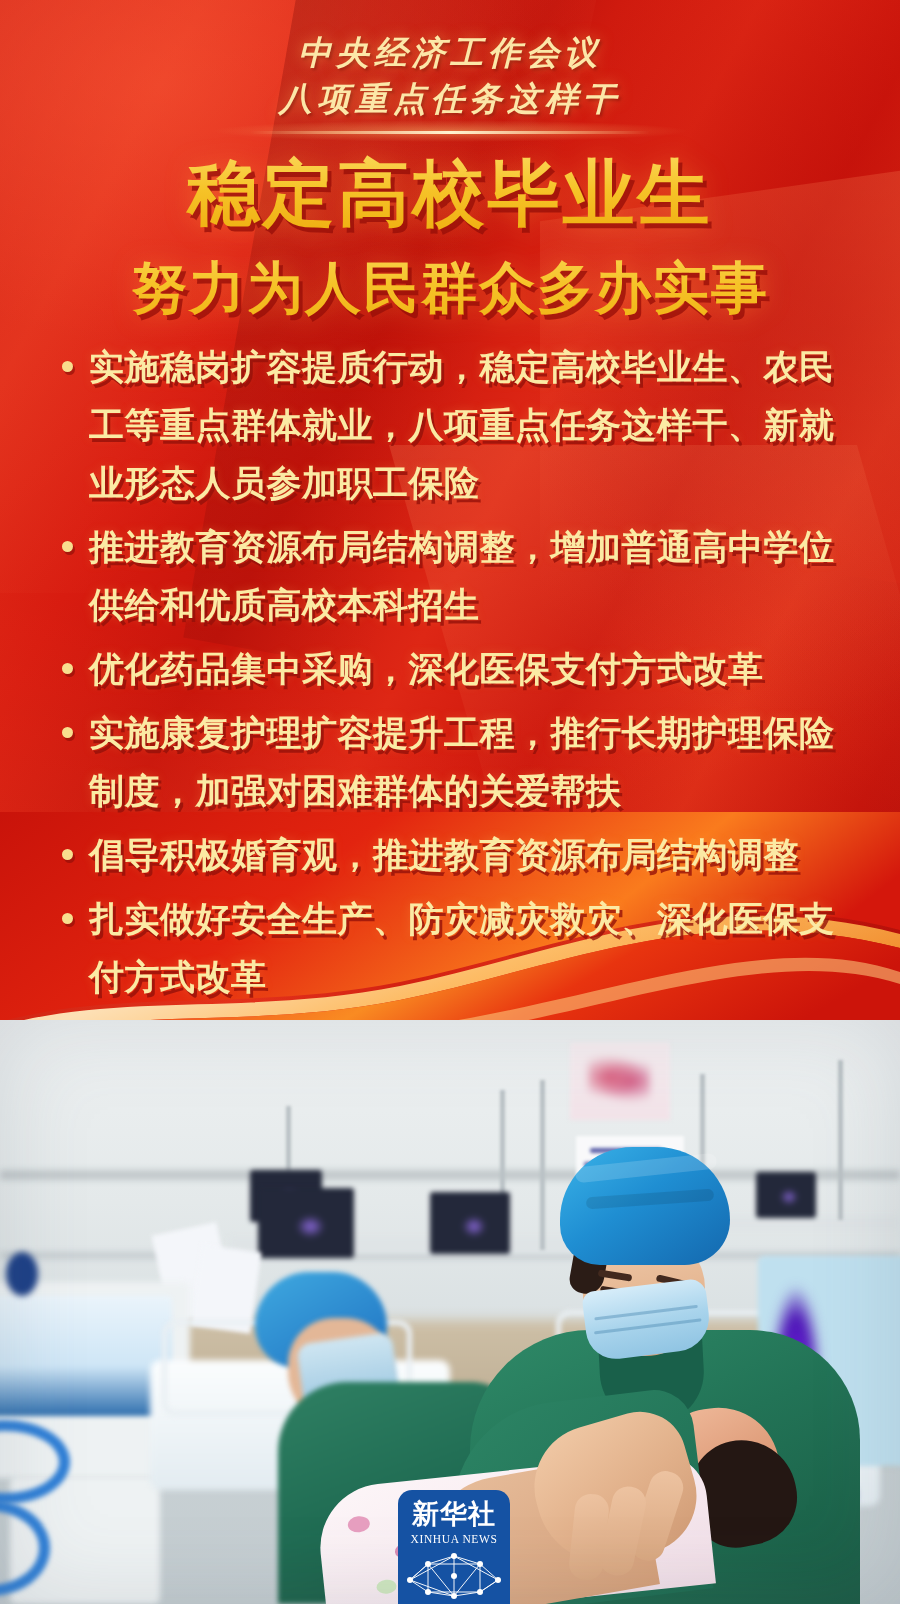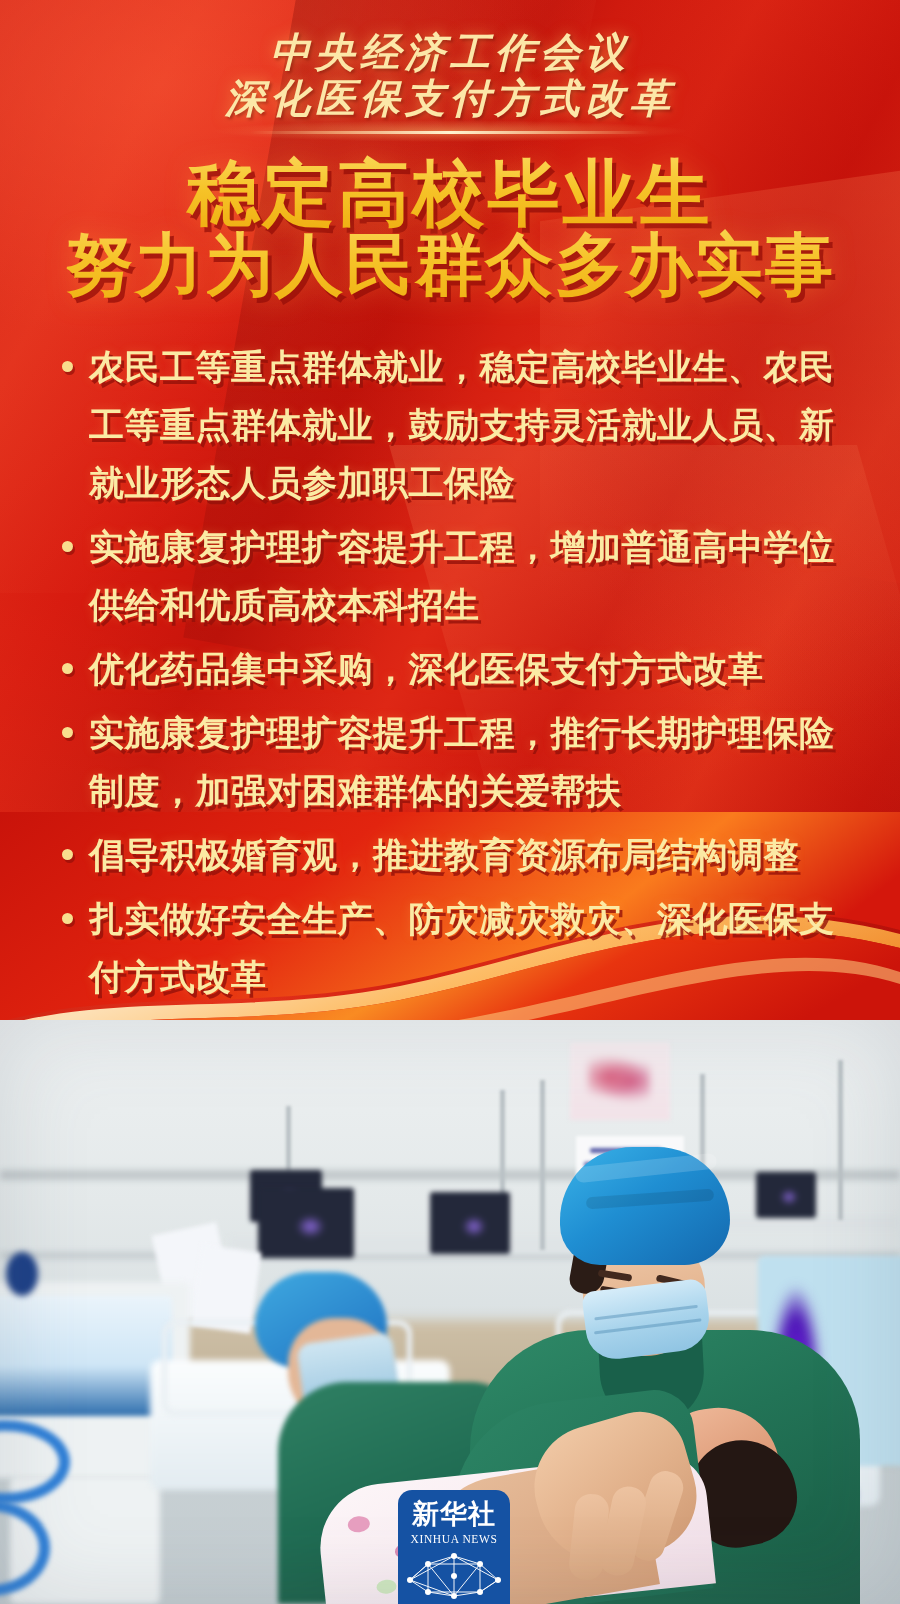--- a/index.html
+++ b/index.html
@@ -48,21 +48,21 @@
   .fold.f6{ left:52%; top:42%; width:52%; height:52%;
     background:linear-gradient(160deg, rgba(255,160,110,.20), rgba(255,160,110,0) 58%);
     transform:skewX(16deg); }
 
   
   .eyebrow{
     position:absolute; left:0; top:30px; width:900px;
     text-align:center; color:#FCE7A8;
     font-family:"Liberation Serif","DejaVu Serif",serif;
     font-weight:bold; font-style:italic;
-    font-size:40px; line-height:46px; letter-spacing:5px;
+    font-size:33px; line-height:46px; letter-spacing:5px;
     text-shadow:0 0 14px rgba(255,190,90,.55), 2px 2px 3px rgba(120,10,5,.6);
   }
   .divider{
     position:absolute; left:250px; top:131px; width:400px; height:3px;
     background:linear-gradient(90deg,
       rgba(255,210,140,0) 0%, rgba(255,220,160,.55) 22%,
       #fff4d2 50%, rgba(255,220,160,.55) 78%, rgba(255,210,140,0) 100%);
     filter:blur(.4px);
   }
   .divider-glow{
@@ -76,21 +76,21 @@
     font-family:"Liberation Sans","DejaVu Sans",sans-serif;
     font-weight:bold;
     color:#F7C325;
     letter-spacing:3px;
     background:linear-gradient(180deg,#FBD75A 0%,#F6C328 46%,#EFAE10 100%);
     -webkit-background-clip:text; background-clip:text;
     -webkit-text-fill-color:transparent;
     filter:drop-shadow(4px 5px 0 rgba(150,14,8,.75)) drop-shadow(0 0 12px rgba(255,160,60,.30));
   }
   .title.l1{ top:150px; font-size:72px; line-height:86px; }
-  .title.l2{ top:216px; font-size:68px; line-height:96px; letter-spacing:2px; }
+  .title.l2{ top:240px; font-size:56px; line-height:96px; letter-spacing:2px; }
 
   
   .bullets{
     position:absolute; left:58px; top:338px; width:790px;
   }
   .bullet{
     display:flex; align-items:flex-start;
     margin-bottom:6px;
   }
   .dot{
@@ -300,36 +300,36 @@
 
       <path d="M0,228 C120,194 250,218 400,188 C560,156 700,86 900,136 L900,250 L0,250 Z" fill="url(#wg1)"></path>
 
       <path d="M0,248 C160,206 300,238 470,206 C640,174 780,120 900,160 L900,172
                C780,134 640,188 470,220 C300,252 160,222 0,260 Z" fill="#ffd082" opacity="0.55"></path>
     </svg>
   </div>
 
   <div class="eyebrow">
     <div>中央经济工作会议</div>
-    <div>深化医保支付方式改革</div>
+    <div>八项重点任务这样干</div>
   </div>
   <div class="divider-glow"></div>
   <div class="divider"></div>
 
   <div class="title l1">稳定高校毕业生</div>
   <div class="title l2">努力为人民群众多办实事</div>
 
   <div class="bullets">
     <div class="bullet">
       <span class="dot"></span>
-      <span class="btext">农民工等重点群体就业，稳定高校毕业生、农民工等重点群体就业，鼓励支持灵活就业人员、新就业形态人员参加职工保险</span>
-    </div>
-    <div class="bullet">
-      <span class="dot"></span>
-      <span class="btext">实施康复护理扩容提升工程，增加普通高中学位供给和优质高校本科招生</span>
+      <span class="btext">实施稳岗扩容提质行动，稳定高校毕业生、农民工等重点群体就业，八项重点任务这样干、新就业形态人员参加职工保险</span>
+    </div>
+    <div class="bullet">
+      <span class="dot"></span>
+      <span class="btext">推进教育资源布局结构调整，增加普通高中学位供给和优质高校本科招生</span>
     </div>
     <div class="bullet">
       <span class="dot"></span>
       <span class="btext">优化药品集中采购，深化医保支付方式改革</span>
     </div>
     <div class="bullet">
       <span class="dot"></span>
       <span class="btext">实施康复护理扩容提升工程，推行长期护理保险制度，加强对困难群体的关爱帮扶</span>
     </div>
     <div class="bullet">

